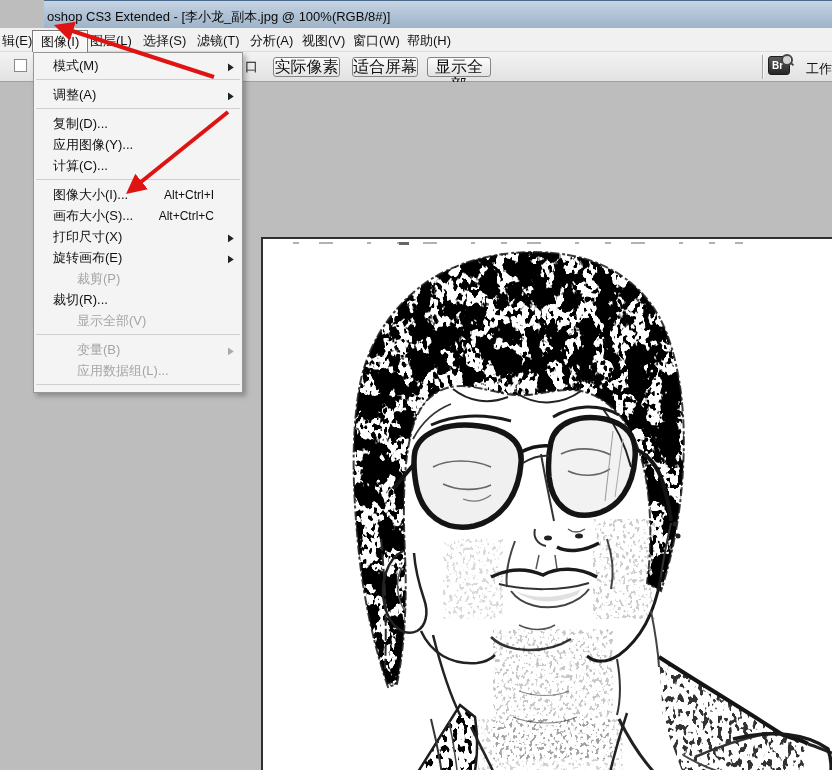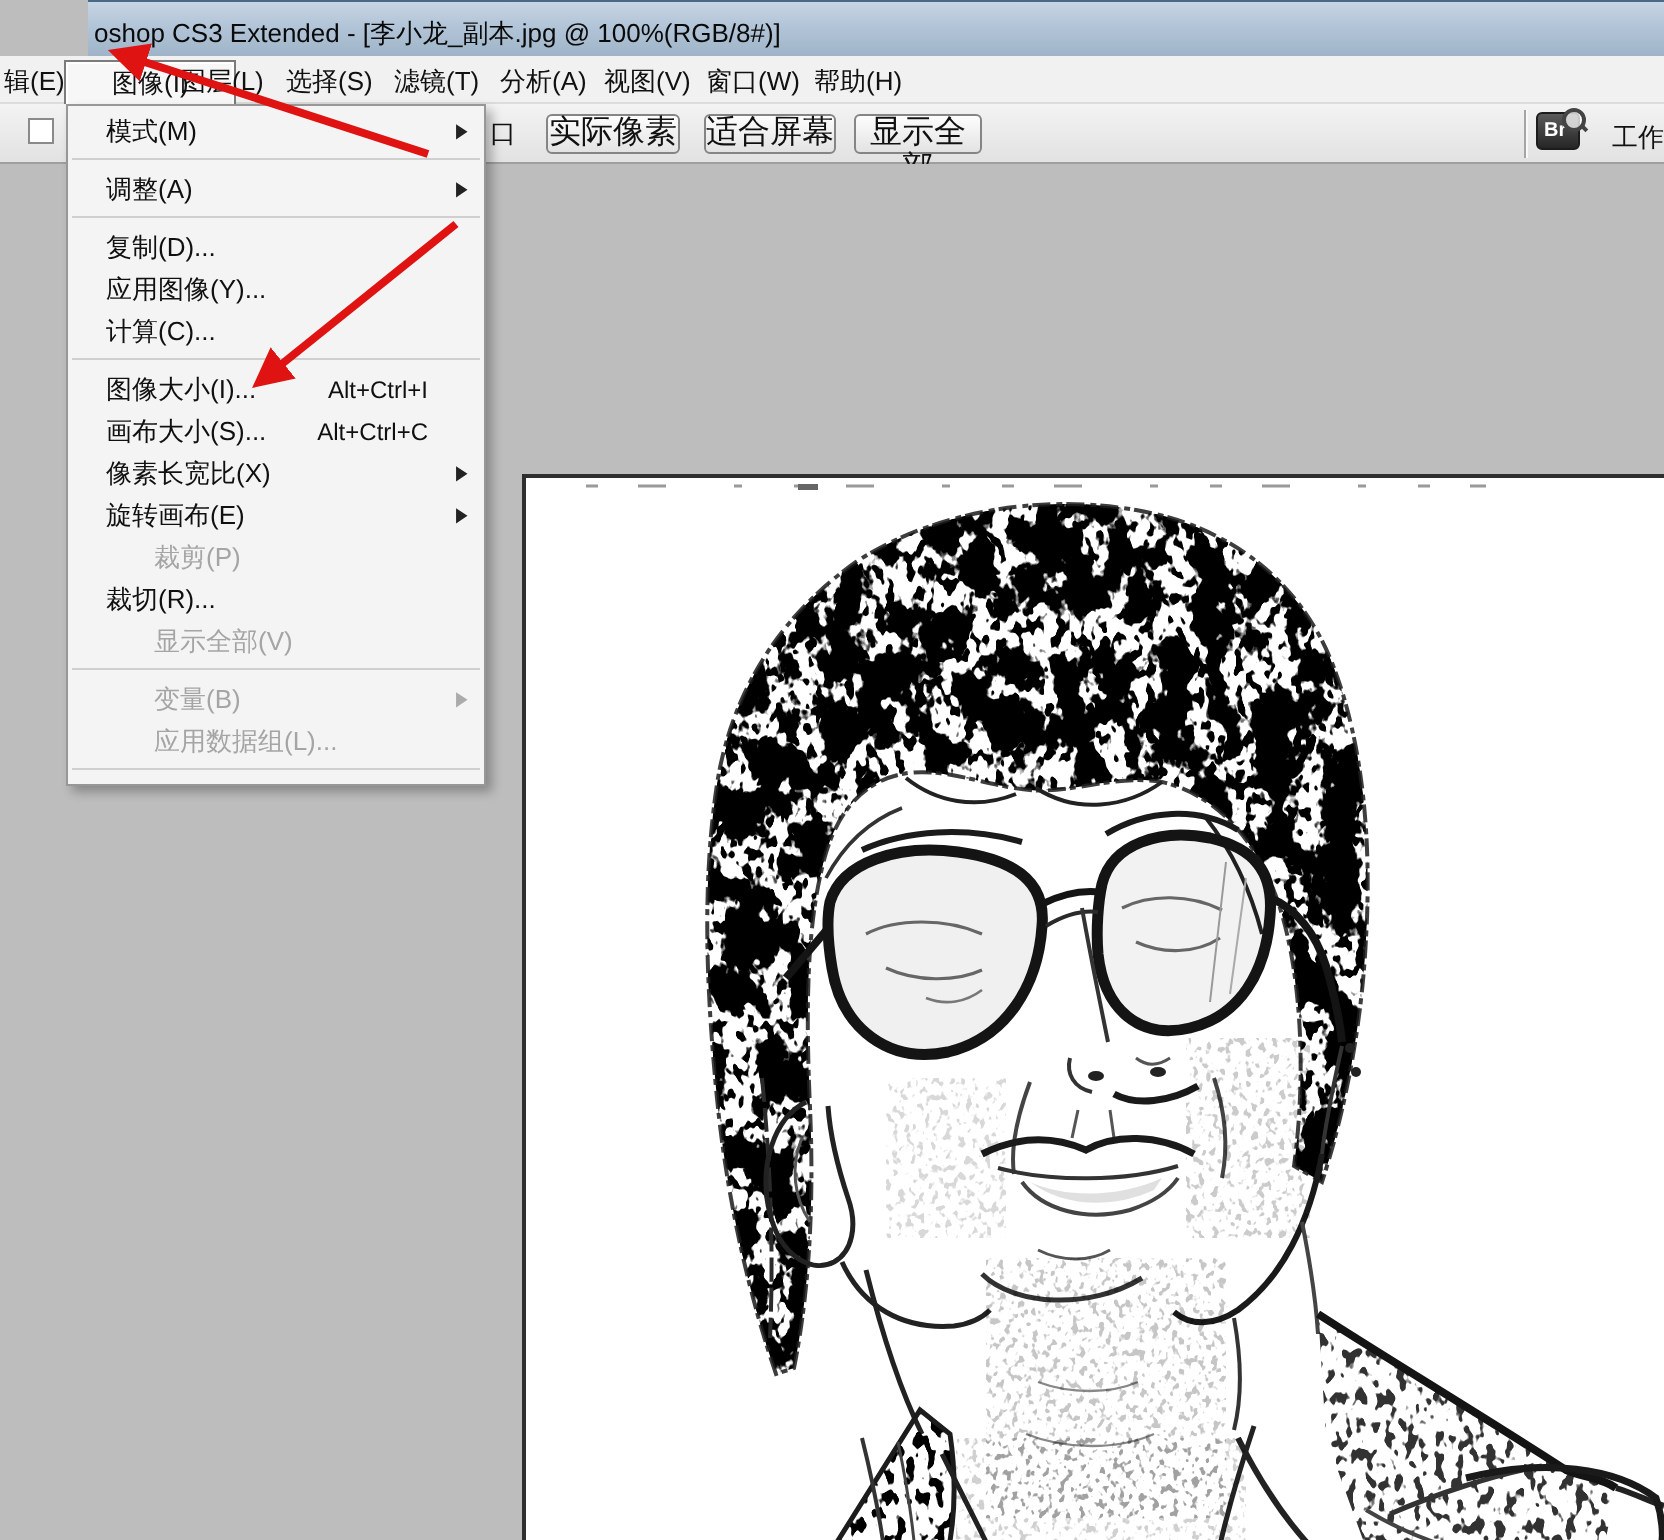--- a/index.html
+++ b/index.html
@@ -9,21 +9,21 @@
   
   .titlebar{position:absolute;left:0;top:0;width:832px;height:28px;
     background:linear-gradient(#c7d5e4 0%,#b4c6d9 40%,#9fb4c9 100%);
     border-top:1px solid #49688a;box-sizing:border-box;margin-left:44px;}
   .titlebar .title{position:absolute;left:3px;top:7px;font-size:13px;color:#0a0a0a;white-space:nowrap;}
 
   
   .menubar{position:absolute;left:0;top:28px;width:832px;height:24px;background:#f1f1f1;
     border-bottom:1px solid #dcdcdc;box-sizing:border-box;}
   .menubar .mitem{position:absolute;top:4px;font-size:13px;color:#111;white-space:nowrap;cursor:default;}
-  .menubar .mitem.active{top:2px;padding:2px 23px;border:1px solid #7b7b7b;
+  .menubar .mitem.active{top:2px;padding:2px 8px;border:1px solid #7b7b7b;
     background:#f7f7f7;box-shadow:inset 0 0 0 1px #ffffff;}
 
   
   .optionsbar{position:absolute;left:0;top:52px;width:832px;height:30px;
     background:linear-gradient(#f3f3f3,#e2e2e2);border-bottom:1px solid #9f9f9f;box-sizing:border-box;}
   .opt-check{position:absolute;left:14px;top:7px;width:13px;height:13px;background:#fff;
     border:1px solid #8a8a8a;box-sizing:border-box;}
   .opt-frag{position:absolute;left:245px;top:6px;font-size:13px;color:#111;}
   .opt-btn{position:absolute;top:5px;height:20px;line-height:18px;font-size:16px;color:#111;
     background:linear-gradient(#fdfdfd,#e3e3e3);border:1px solid #858585;border-radius:3px;
@@ -240,21 +240,21 @@
     <div class="menu-sep"></div>
     <div class="menu-item">
       <span class="lbl">图像大小(I)...</span>
       <span class="sc">Alt+Ctrl+I</span>
     </div>
     <div class="menu-item">
       <span class="lbl">画布大小(S)...</span>
       <span class="sc">Alt+Ctrl+C</span>
     </div>
     <div class="menu-item">
-      <span class="lbl">像素长宽比(X)</span>
+      <span class="lbl">打印尺寸(X)</span>
       <span class="sub">▶</span>
     </div>
     <div class="menu-item">
       <span class="lbl">旋转画布(E)</span>
       <span class="sub">▶</span>
     </div>
     <div class="menu-item disabled">
       <span class="lbl">裁剪(P)</span>
     </div>
     <div class="menu-item">

